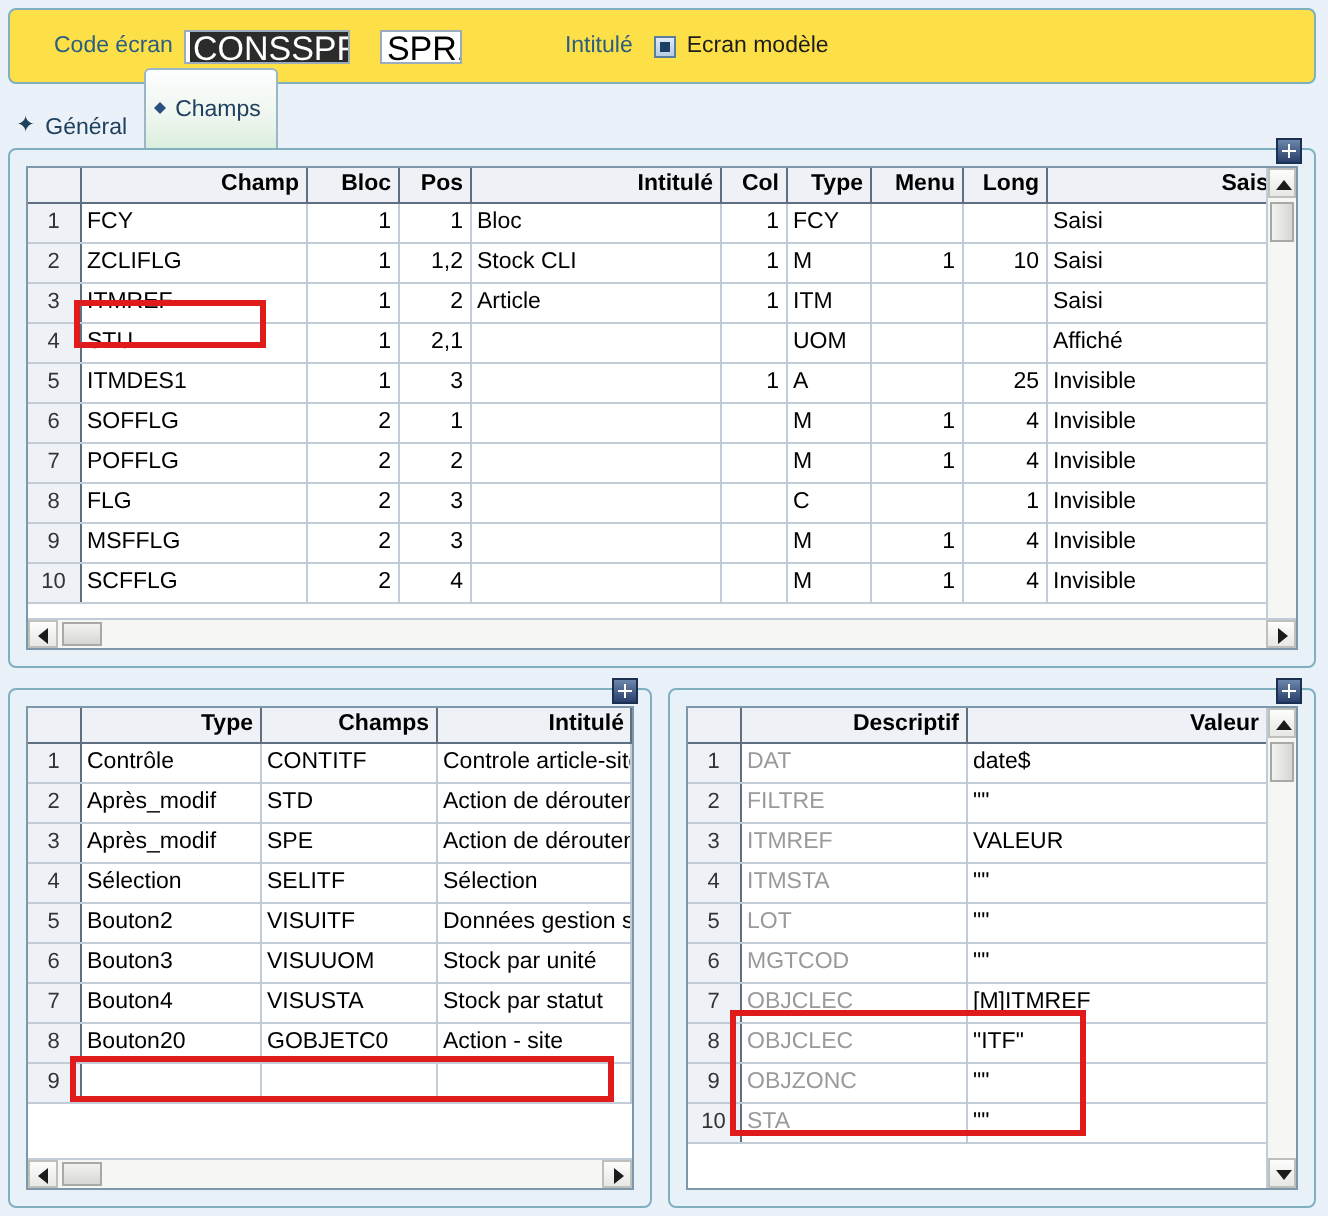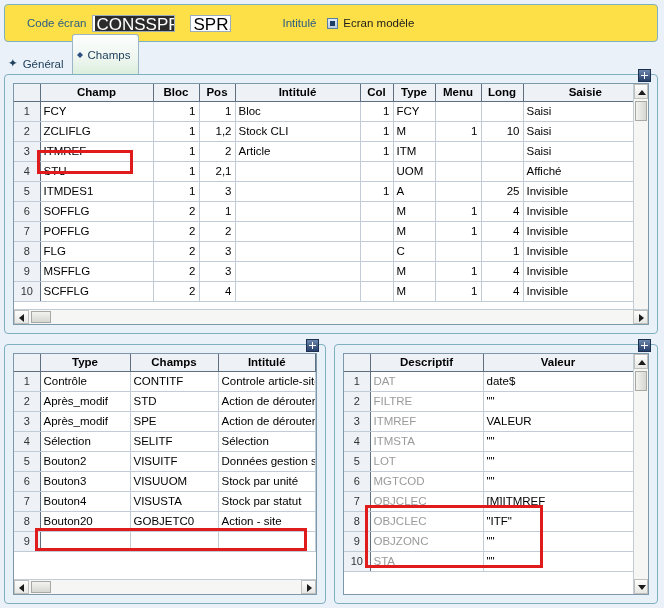--- a/index.html
+++ b/index.html
@@ -174,21 +174,21 @@
     border-collapse: collapse;
     table-layout: fixed;
     width: 100%;
     font-size: 11.5px;
   }
   table.grid th {
     background: #eef2f7;
     border-right: 1px solid #5f6f80;
     border-bottom: 1px solid #5f6f80;
     font-weight: bold;
-    text-align: center;
+    text-align: right;
     padding: 2px 3px;
     height: 17px;
     box-sizing: border-box;
     white-space: nowrap;
     overflow: hidden;
     font-size: 11.5px;
   }
   table.grid th.rn {
     background: #eef2f7;
     border-right: 1px solid #5f6f80;

